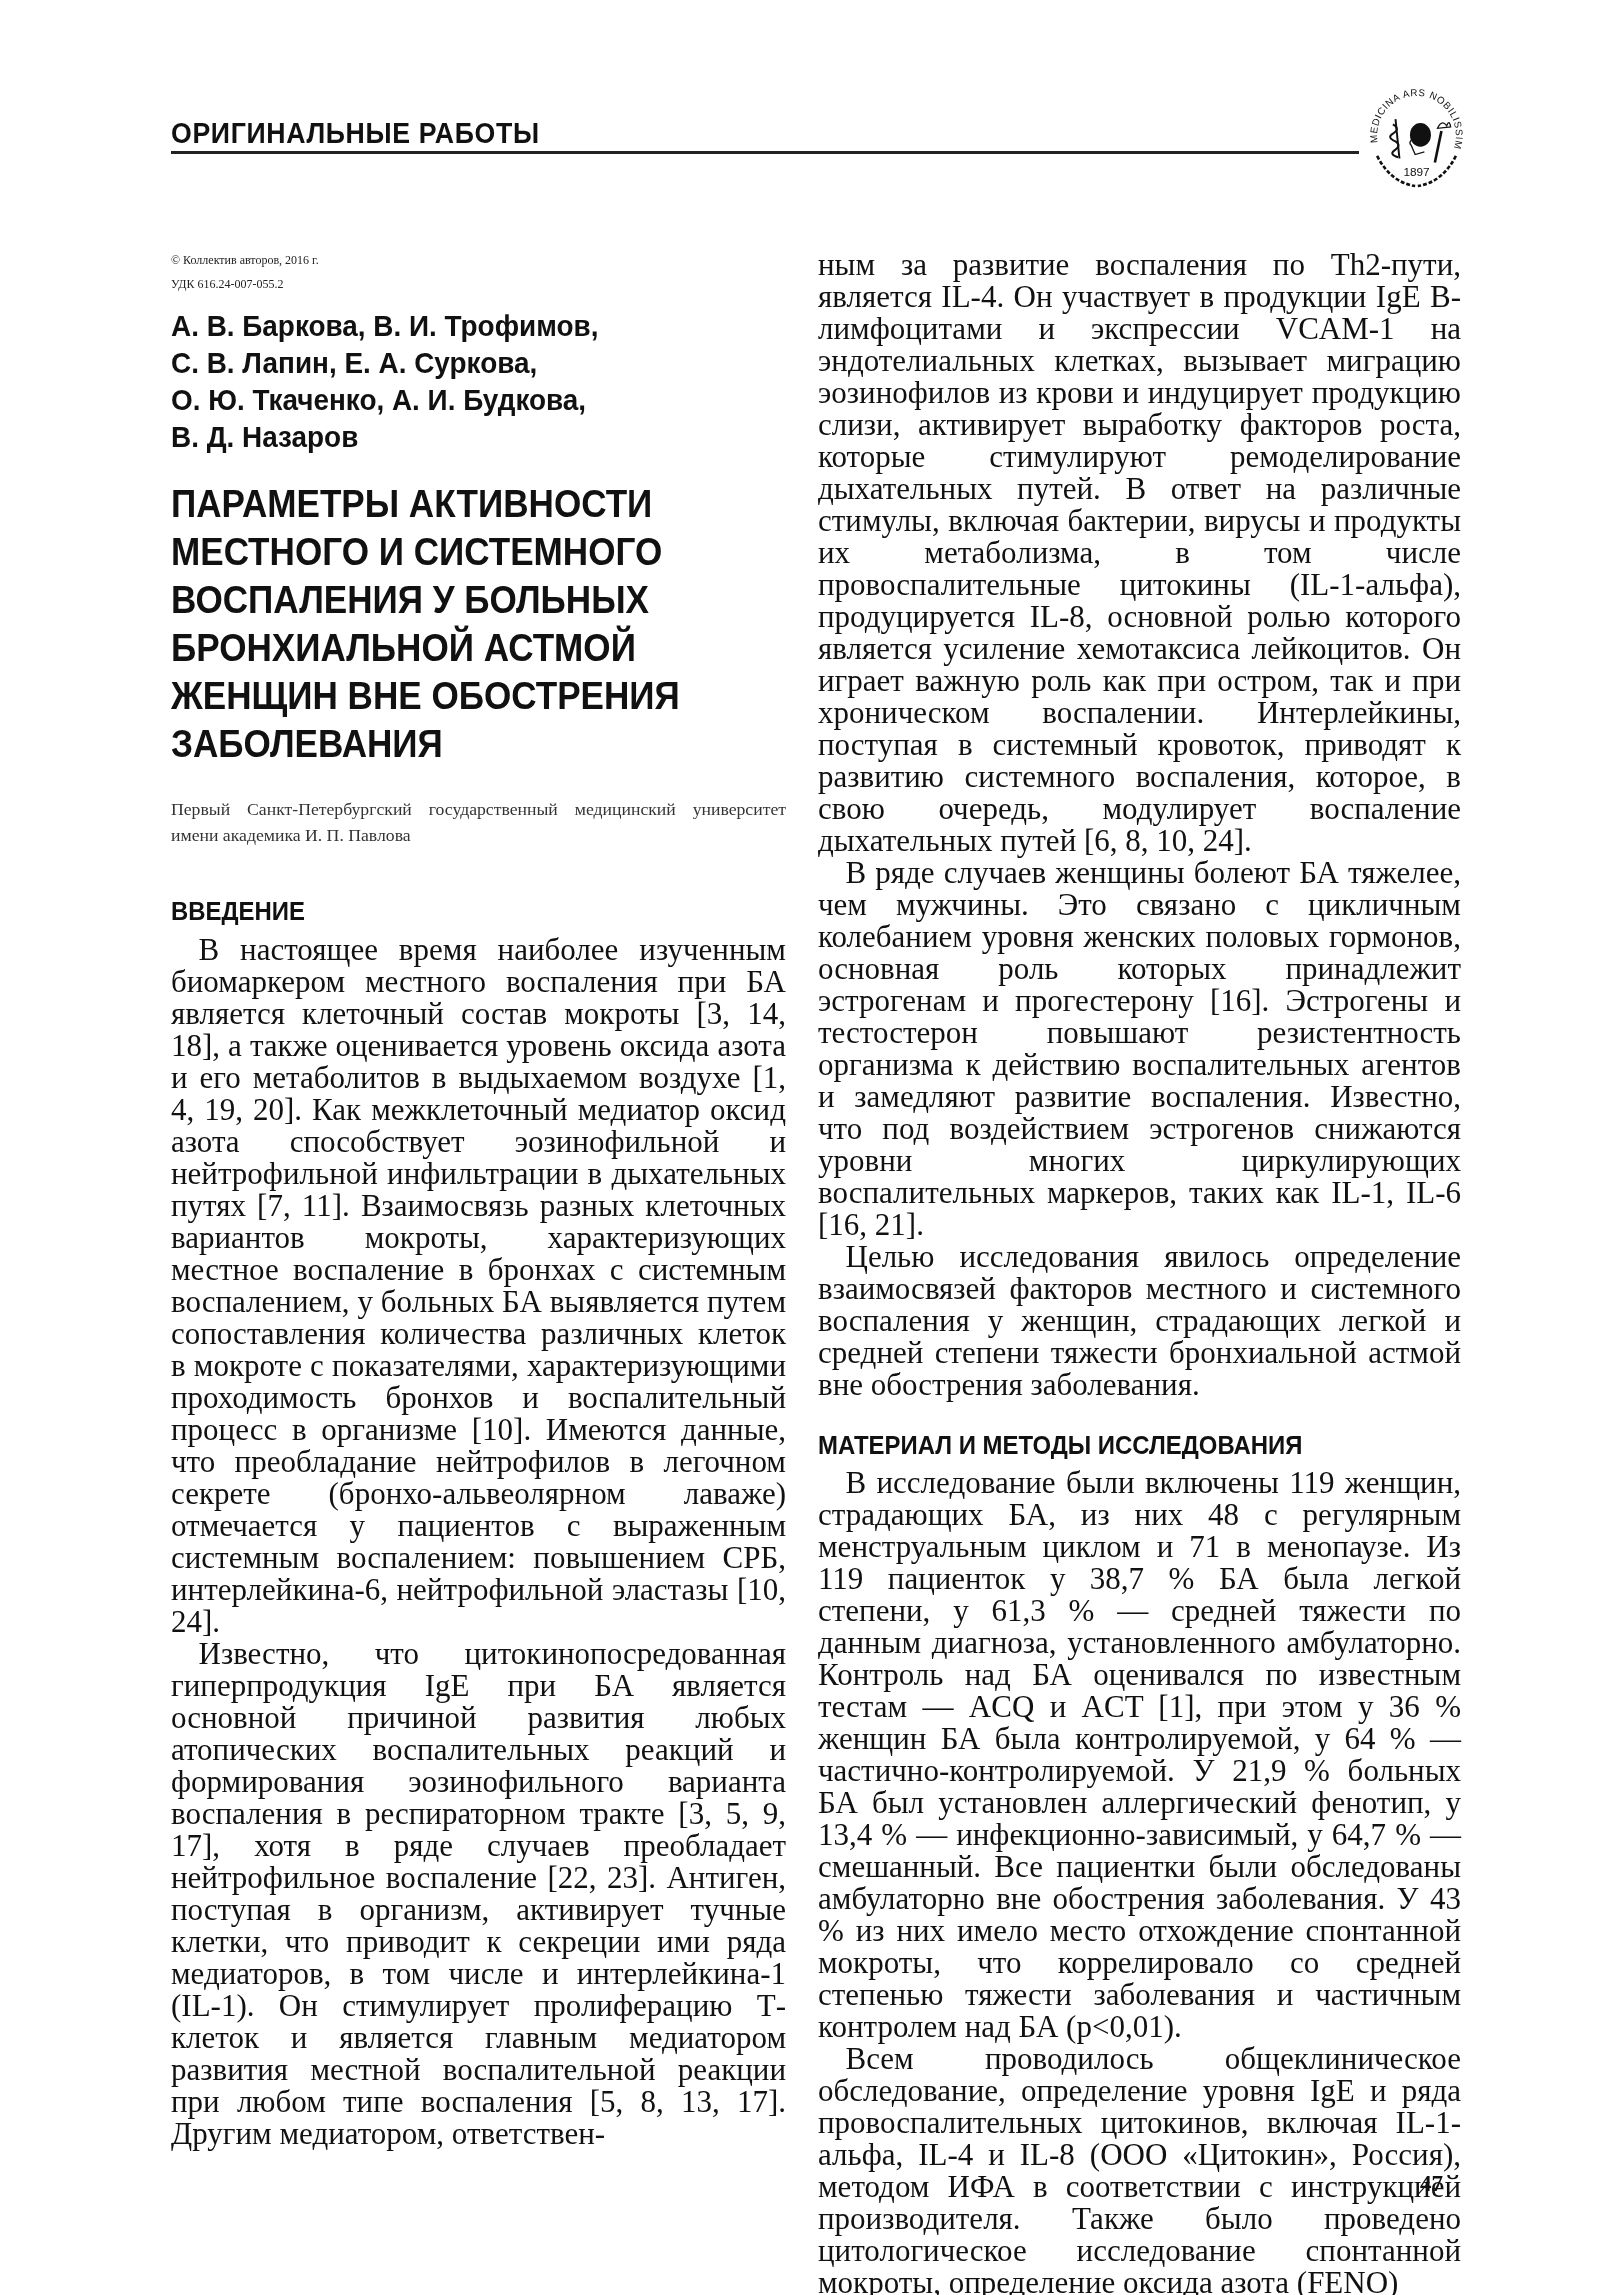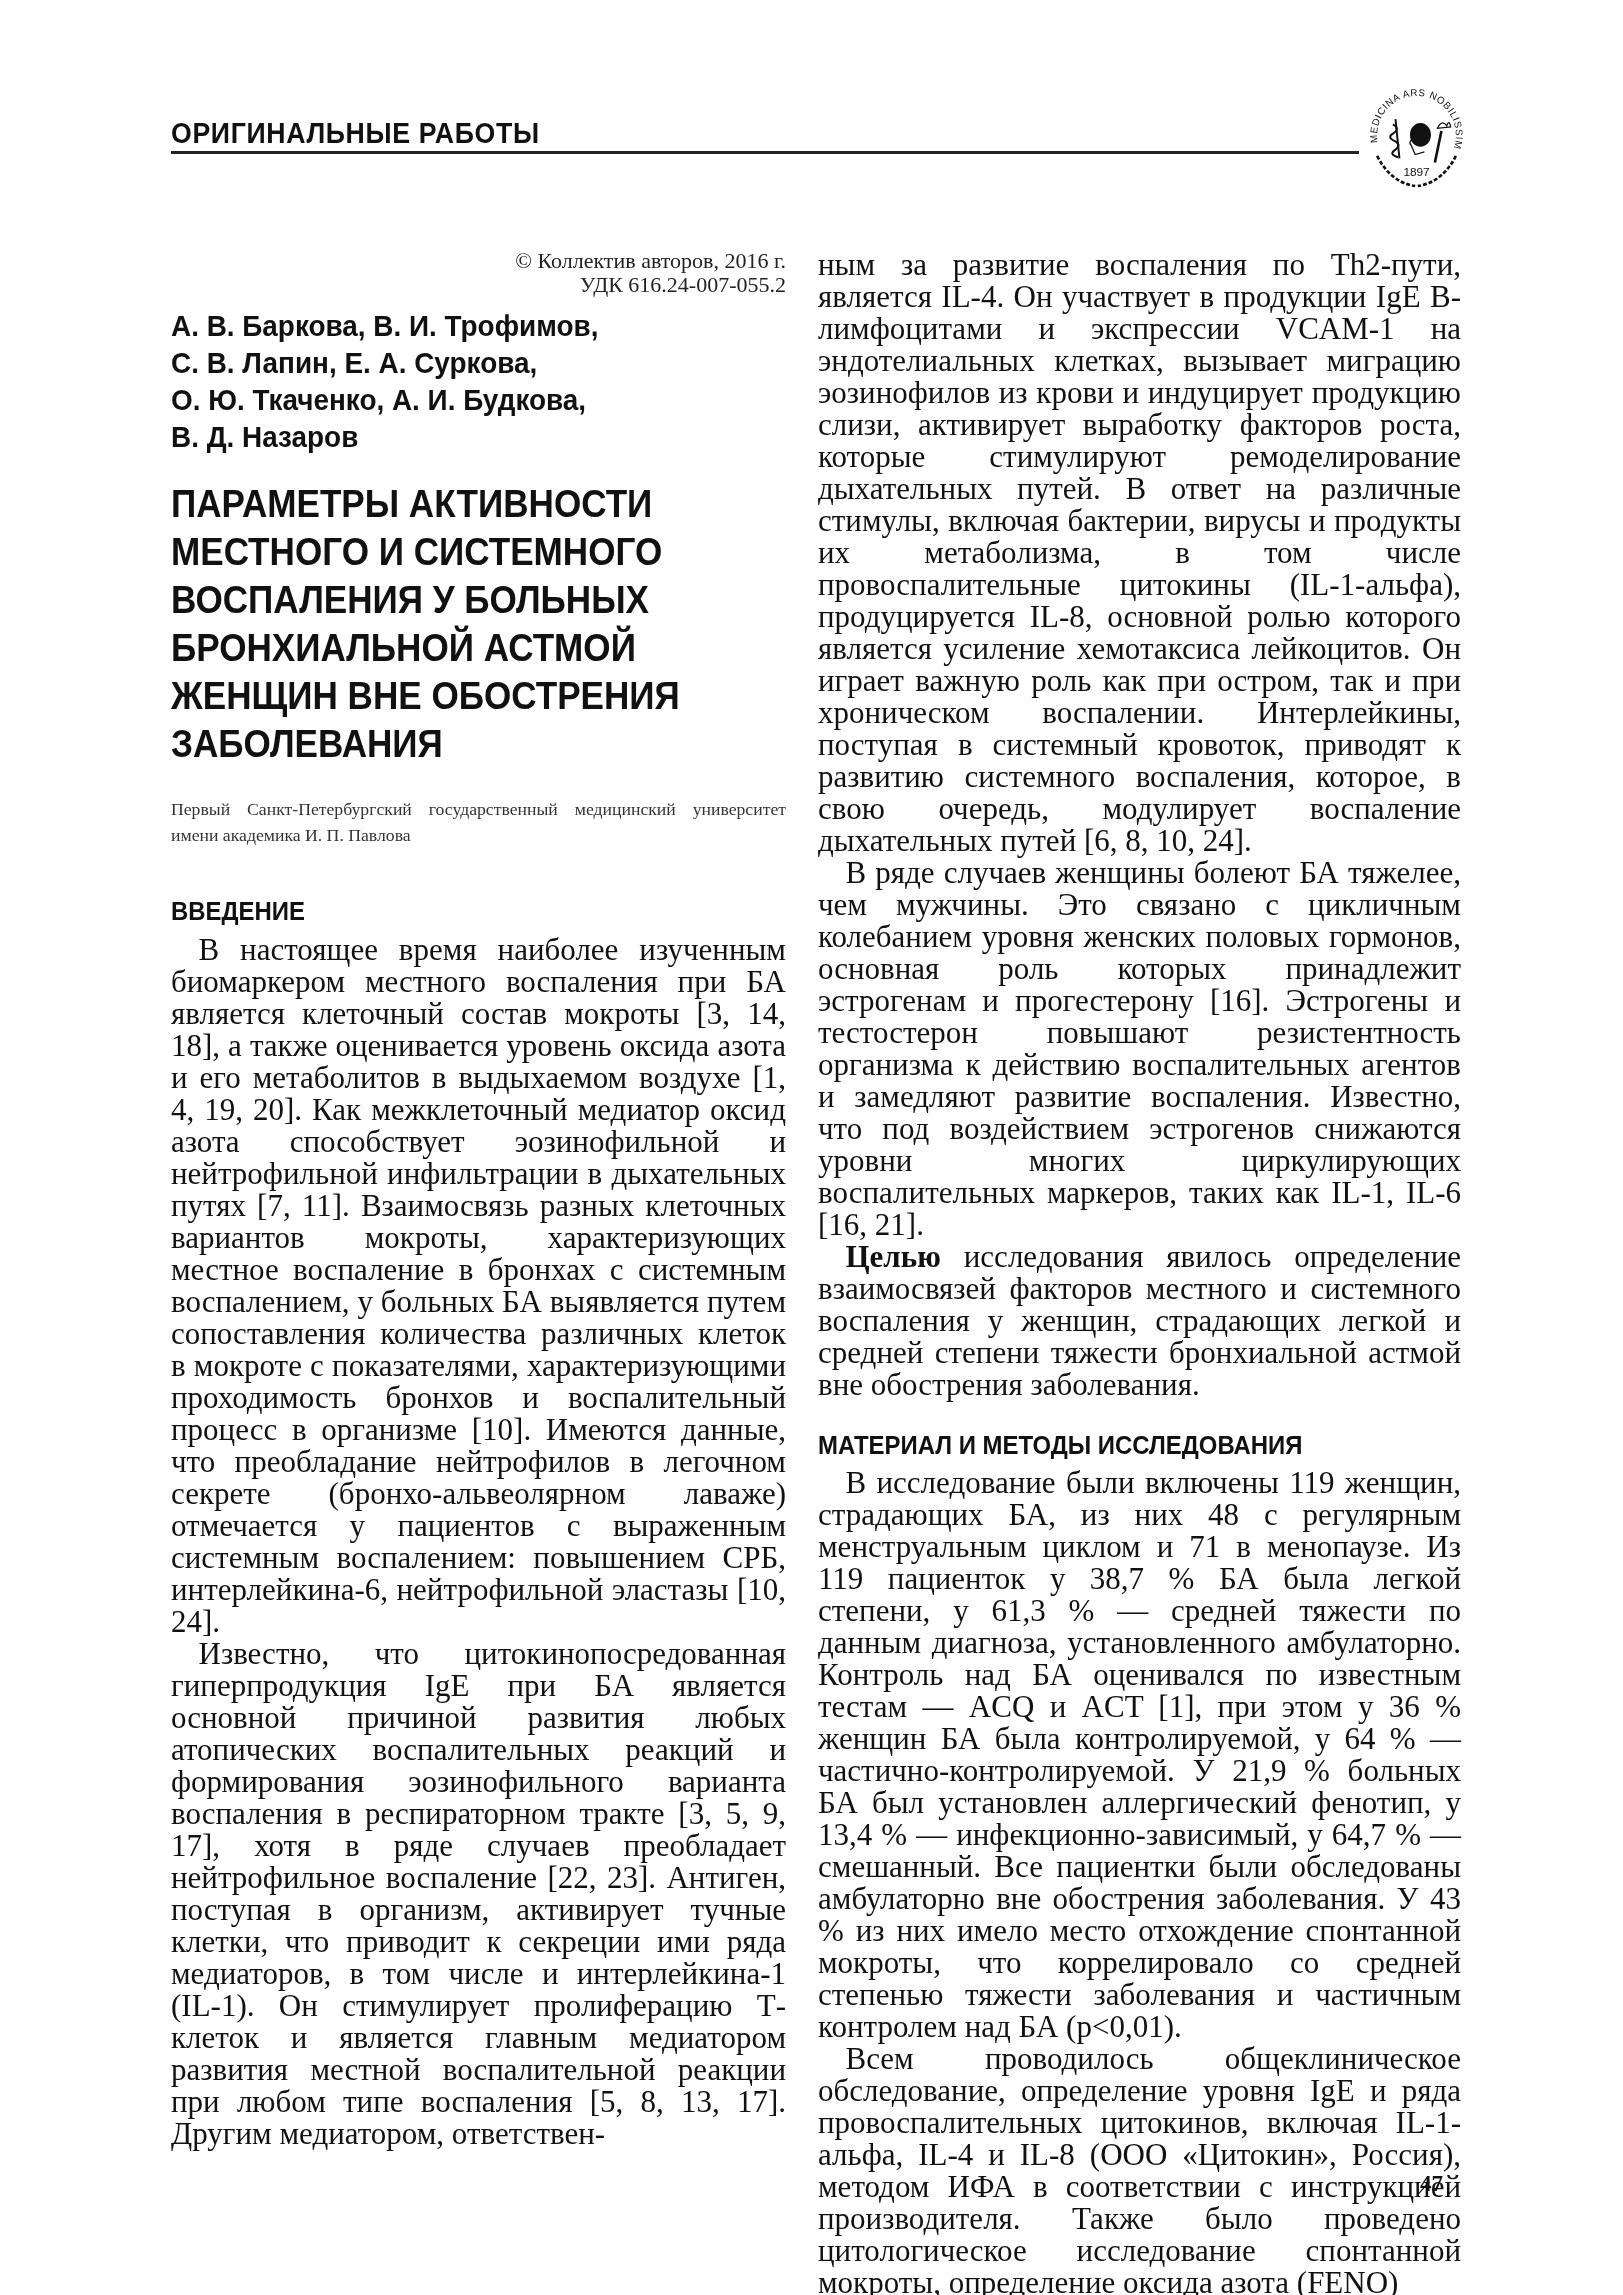--- a/index.html
+++ b/index.html
@@ -16,21 +16,21 @@
     background: #222;
   }
   .logo {
     position: absolute; left: 1364px; top: 85px; width: 105px; height: 105px;
   }
 
   .col { position: absolute; font-family: "Liberation Serif", serif; }
   .left-col { left: 171px; top: 249px; width: 615px; }
   .right-col { left: 818px; top: 249px; width: 643px; }
 
-  .meta { font-size: 22px; line-height: 23.6px; color: #222; text-align: right; }
+  .meta { font-size: 12px; line-height: 23.6px; color: #222; }
   .authors {
     font-family: "Liberation Sans", sans-serif; font-weight: bold;
     font-size: 30px; line-height: 37px; margin-top: 10.5px;
     transform: scaleX(0.93); transform-origin: left top; width: 661px;
   }
   .title {
     font-family: "Liberation Sans", sans-serif; font-weight: bold;
     font-size: 39px; line-height: 48px; margin-top: 25px; text-transform: uppercase;
     transform: scaleX(0.9); transform-origin: left top; width: 687px;
   }
@@ -38,21 +38,21 @@
   .section-h {
     font-family: "Liberation Sans", sans-serif; font-weight: bold;
     font-size: 26px; line-height: 33px; margin: 0;
     transform: scaleX(0.92); transform-origin: left top; white-space: nowrap;
   }
   .p {
     font-size: 31px; line-height: 32px; margin: 0; text-align: justify;
     text-indent: 0;
   }
   .p.indent { text-indent: 27.5px; }
-  .p b { font-weight: bold; margin-top: 40px; }
+  .p b { font-weight: normal; margin-top: 40px; }
 
   .page-num {
     position: absolute; left: 1420px; top: 2165px;
     font-family: "Liberation Serif", serif; font-weight: bold; font-size: 23px; line-height: 37px;
   }
 </style>
 </head>
 <body>
 
 <div class="running-head">ОРИГИНАЛЬНЫЕ РАБОТЫ</div>

